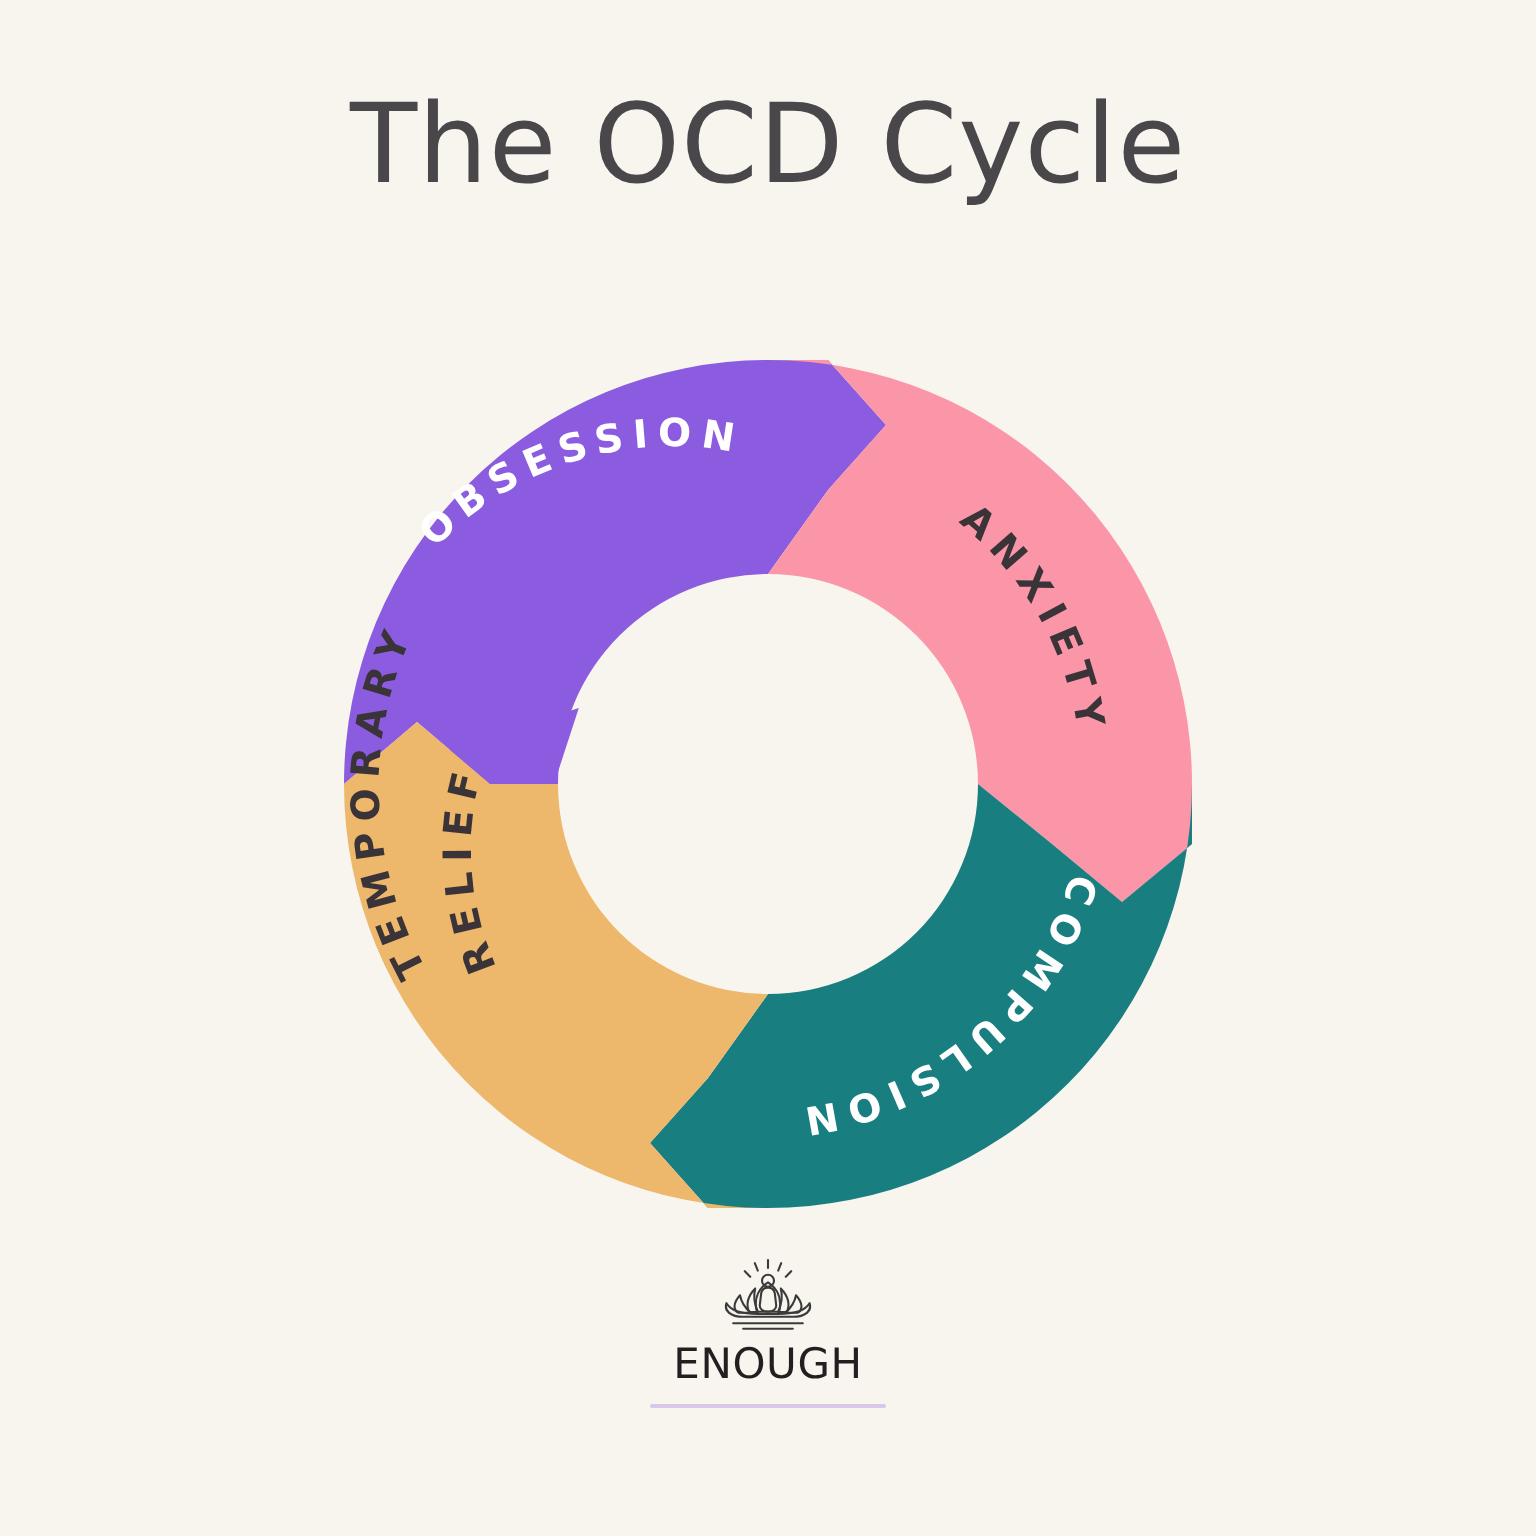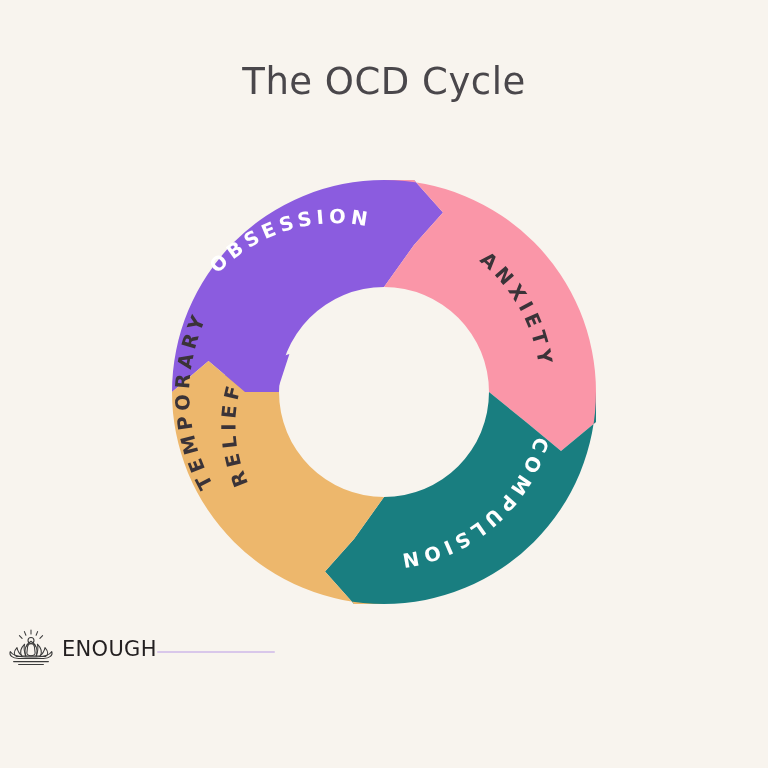--- a/index.html
+++ b/index.html
@@ -19,22 +19,22 @@
     width: 768px;
     height: 768px;
     position: relative;
     background: #f8f4ee;
     display: flex;
     flex-direction: column;
     align-items: center;
   }
   .page-title {
     margin: 0;
-    padding-top: 62px;
-    font-size: 37px;
+    padding-top: 42px;
+    font-size: 55px;
     font-weight: 400;
     letter-spacing: 0.5px;
     color: #4a474b;
     font-family: "DejaVu Sans", sans-serif;
     text-align: center;
     line-height: 1.1;
   }
   .cycle-wrap {
     position: absolute;
     left: 0;
@@ -58,21 +58,21 @@
     font-size: 19.5px;
     font-weight: 700;
     letter-spacing: 4.6px;
   }
   .brand {
     position: absolute;
     left: 0;
     top: 628px;
     width: 768px;
     display: flex;
-    flex-direction: row;
+    flex-direction: column;
     align-items: center;
   }
   .brand-mark {
     display: block;
   }
   .brand-name {
     margin-top: 3px;
     font-family: "DejaVu Sans", sans-serif;
     font-size: 21px;
     font-weight: 400;

